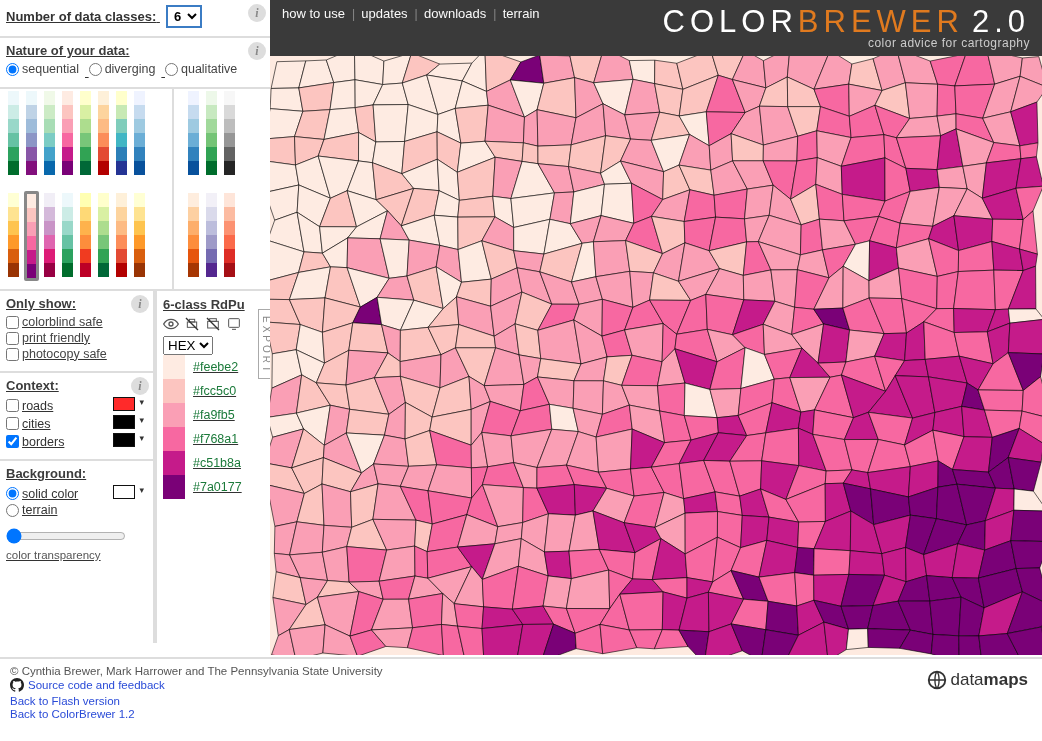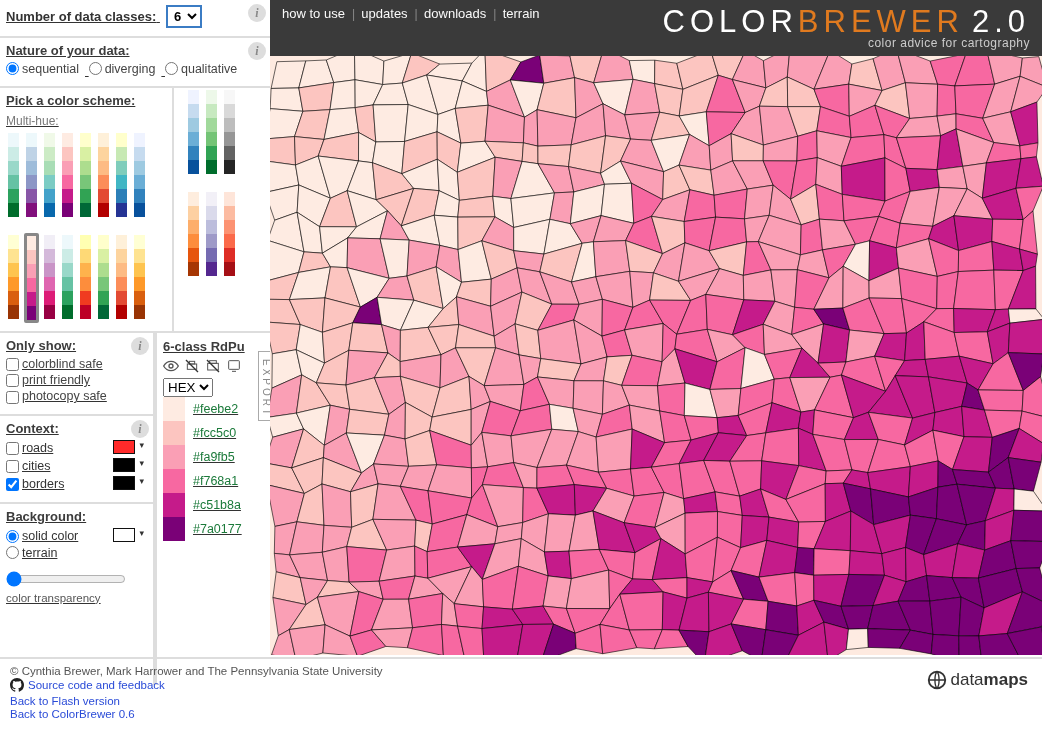--- a/index.html
+++ b/index.html
@@ -3,21 +3,21 @@
 <meta charset="utf-8">
 <style>
   * { box-sizing: border-box; margin: 0; padding: 0; }
   body { font-family: "Helvetica Neue", Arial, sans-serif; font-size: 12px; color: #333; background: #fff; width: 1042px; height: 741px; overflow: hidden; position: relative; }
   .app { width: 1042px; height: 655px; display: flex; }
   .section { border-bottom: 2px solid #ddd; padding: 5px 6px 8px 6px; position: relative; font-size: 13px; }
   .section-title { font-weight: bold; font-size: 13px; color: #3c3c3c; margin-bottom: 4px; }
   .info-icon { position: absolute; top: 4px; right: 4px; width: 18px; height: 18px; background: #ddd; border-radius: 50%; text-align: center; line-height: 18px; font-style: italic; font-weight: bold; font-family: Georgia, serif; color: #888; font-size: 12px; cursor: pointer; }
   .numclasses select { border: 2px solid #3b7cc4; padding: 1px 2px; font-size: 13px; font-weight: bold; background: #fff; }
   label.subopt { display: block; font-size: 12.5px; margin: 2px 0; color: #444; }
-  .radio-row label { display: inline-flex; align-items: flex-start; font-size: 12.5px; margin-right: 6px; color: #444; }
+  .radio-row label { display: inline-flex; align-items: center; font-size: 12.5px; margin-right: 6px; color: #444; }
   input[type=radio], input[type=checkbox] { margin-right: 3px; vertical-align: middle; }
   .picker-label { font-size: 12px; color: #777; padding: 2px 0 3px 6px; }
   .ramps { display: flex; gap: 3px; flex-wrap: wrap; padding: 0 6px 8px 6px; }
   .ramp { width: 15px; display: flex; flex-direction: column; border: 2px solid transparent; cursor: pointer; }
   .ramp.selected { border: 3px solid #888; border-radius: 2px; }
   .ramp .sw { height: 14px; width: 100%; }
   .row2 { margin-top: 6px; }
   .detail-title { font-weight: bold; font-size: 13px; color: #3c3c3c; margin-bottom: 4px; }
   .detail-icons { display: flex; gap: 5px; align-items: center; margin-bottom: 4px; }
   .detail-icons .di { width: 16px; height: 16px; position: relative; }
@@ -88,24 +88,20 @@
             <label>
                 <input type="radio" name="nat" style="">
                 <span>qualitative</span>
               </label>
           </div>
           <span class="info-icon">i</span>
         </div>
 
         <div style="display:flex; border-bottom:2px solid #ddd;">
           <div style="width:174px; border-right:2px solid #ddd;">
-            <div class="scheme-header">
-              <div class="section-title">Pick a color scheme:</div>
-              <div class="picker-label" style="padding-left:0;">Multi-hue:</div>
-            </div>
             <div class="ramps" id="multi1">
                 <div class="ramp">
                   <div class="sw" style="background: rgb(237, 248, 251);"></div>
                   <div class="sw" style="background: rgb(204, 236, 230);"></div>
                   <div class="sw" style="background: rgb(153, 216, 201);"></div>
                   <div class="sw" style="background: rgb(102, 194, 164);"></div>
                   <div class="sw" style="background: rgb(44, 162, 95);"></div>
                   <div class="sw" style="background: rgb(0, 109, 44);"></div>
                 </div>
                 <div class="ramp">
@@ -1047,21 +1043,21 @@
 
 <div class="footer">
   <div>© Cynthia Brewer, Mark Harrower and The Pennsylvania State University</div>
   <a href="#" class="gh">
     <svg viewBox="0 0 16 16">
         <path fill="#222" d="M8 0C3.58 0 0 3.58 0 8c0 3.54 2.29 6.53 5.47 7.59.4.07.55-.17.55-.38v-1.34c-2.23.48-2.7-1.07-2.7-1.07-.36-.93-.89-1.18-.89-1.18-.73-.5.06-.49.06-.49.8.06 1.23.83 1.23.83.72 1.23 1.88.88 2.34.67.07-.52.28-.88.51-1.08-1.78-.2-3.64-.89-3.64-3.95 0-.87.31-1.58.82-2.14-.08-.2-.36-1.02.08-2.12 0 0 .67-.21 2.2.82A7.6 7.6 0 018 3.87c.68 0 1.36.09 2 .27 1.53-1.04 2.2-.82 2.2-.82.44 1.1.16 1.92.08 2.12.51.56.82 1.27.82 2.14 0 3.07-1.87 3.75-3.65 3.95.29.25.54.73.54 1.48v2.2c0 .21.15.46.55.38A8 8 0 0016 8c0-4.42-3.58-8-8-8z"></path>
       </svg>
     <span>Source code and feedback</span>
   </a>
   <a href="#">Back to Flash version</a>
-  <a href="#">Back to ColorBrewer 0.6</a>
+  <a href="#">Back to ColorBrewer 1.2</a>
   <div class="axis-logo">
     <svg viewBox="0 0 24 24">
         <circle cx="12" cy="12" r="9" fill="none" stroke="#333" stroke-width="2"></circle>
         <path d="M3 12h18M12 3c3 3 3 15 0 18M12 3c-3 3-3 15 0 18" fill="none" stroke="#333" stroke-width="1.5"></path>
       </svg>
     <span><span style="font-weight:normal;">data</span><span>maps</span></span>
   </div>
 </div>
 
 </body></html>

